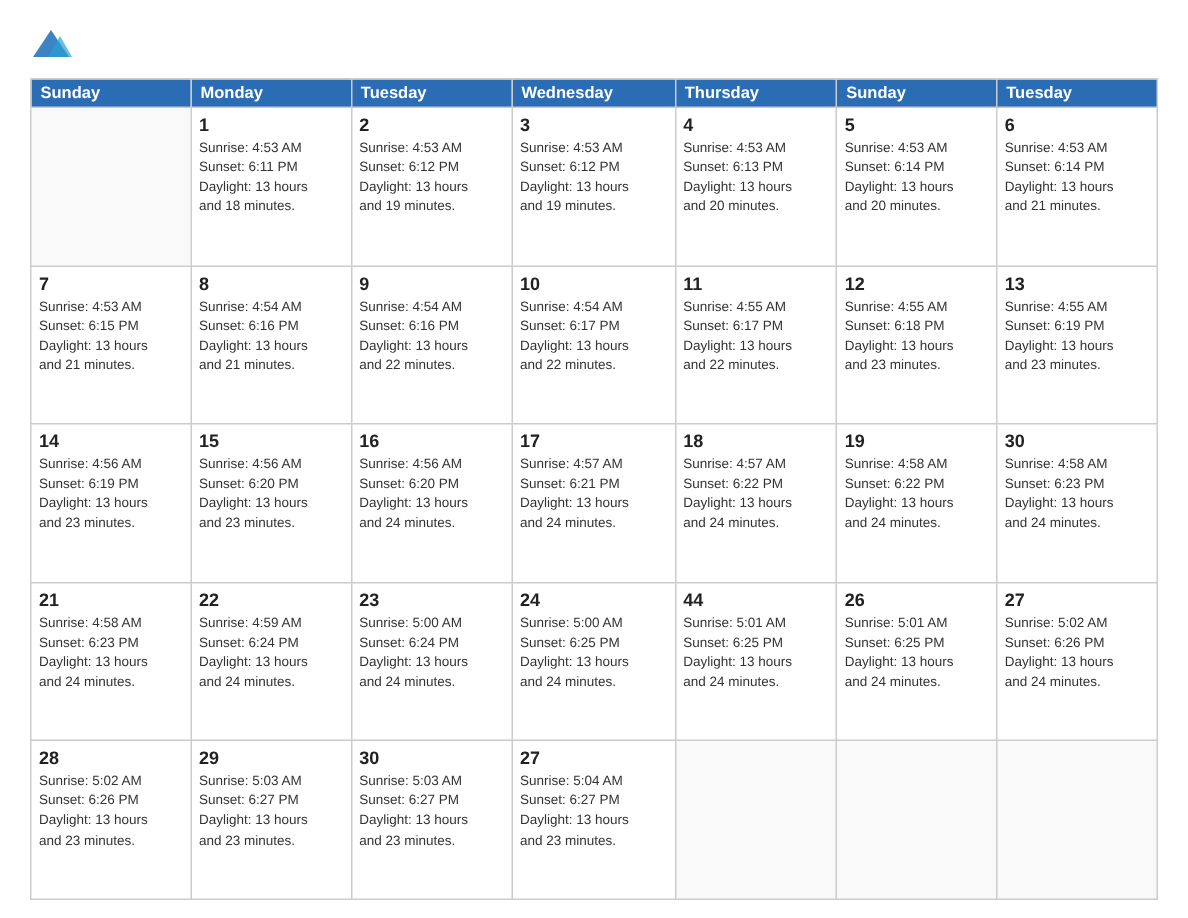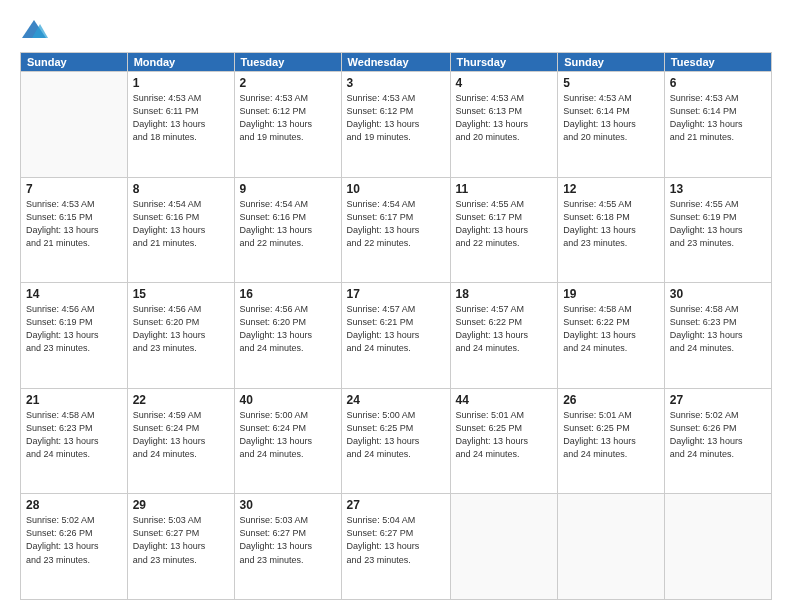--- a/index.html
+++ b/index.html
@@ -216,21 +216,21 @@
         <tr>
           <td>
             <span class="day-number">21</span>
             <div class="day-info">Sunrise: 4:58 AM<br>Sunset: 6:23 PM<br>Daylight: 13 hours<br>and 24 minutes.</div>
           </td>
           <td>
             <span class="day-number">22</span>
             <div class="day-info">Sunrise: 4:59 AM<br>Sunset: 6:24 PM<br>Daylight: 13 hours<br>and 24 minutes.</div>
           </td>
           <td>
-            <span class="day-number">40</span>
+            <span class="day-number">23</span>
             <div class="day-info">Sunrise: 5:00 AM<br>Sunset: 6:24 PM<br>Daylight: 13 hours<br>and 24 minutes.</div>
           </td>
           <td>
             <span class="day-number">24</span>
             <div class="day-info">Sunrise: 5:00 AM<br>Sunset: 6:25 PM<br>Daylight: 13 hours<br>and 24 minutes.</div>
           </td>
           <td>
             <span class="day-number">44</span>
             <div class="day-info">Sunrise: 5:01 AM<br>Sunset: 6:25 PM<br>Daylight: 13 hours<br>and 24 minutes.</div>
           </td>

